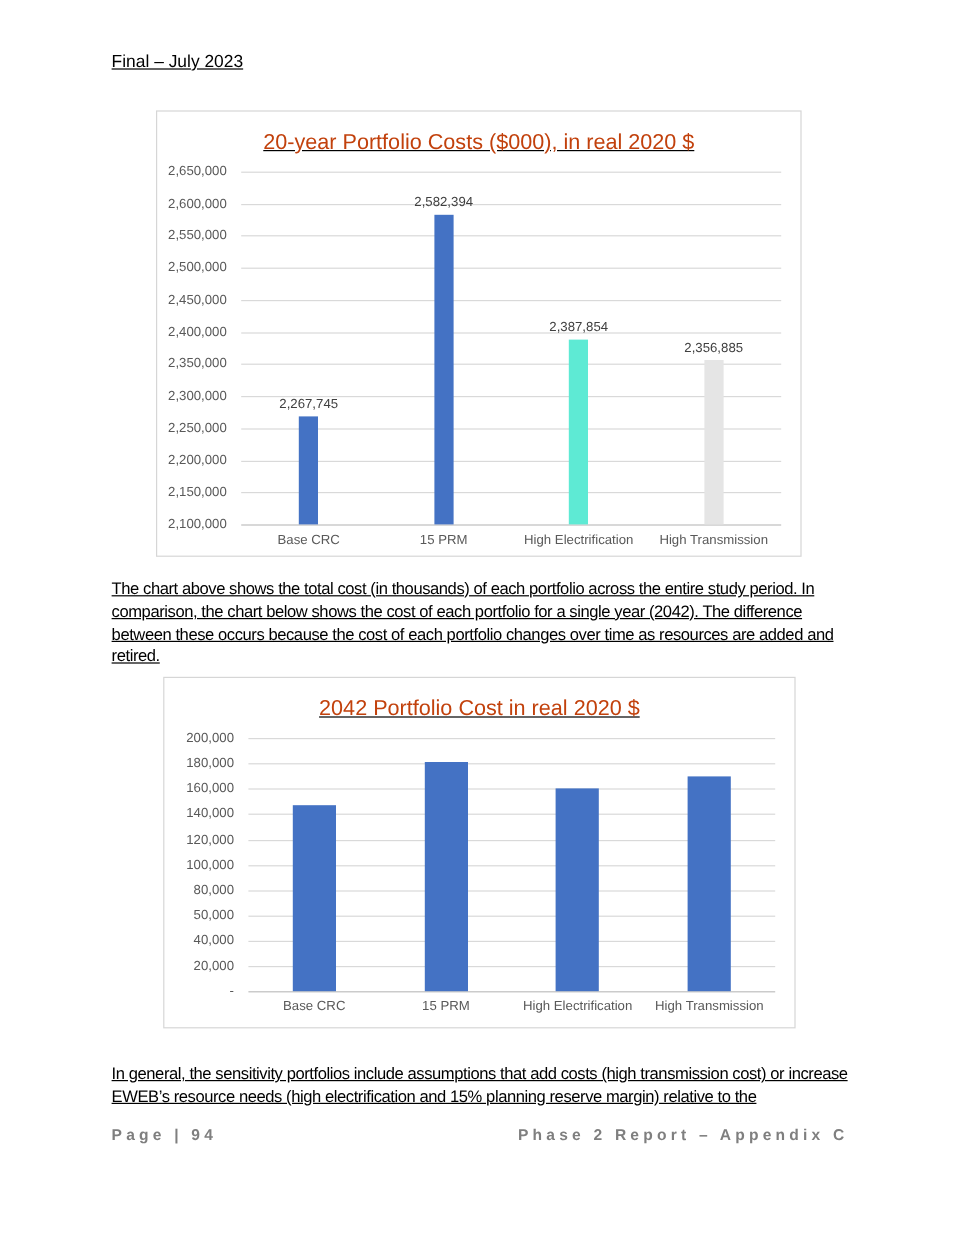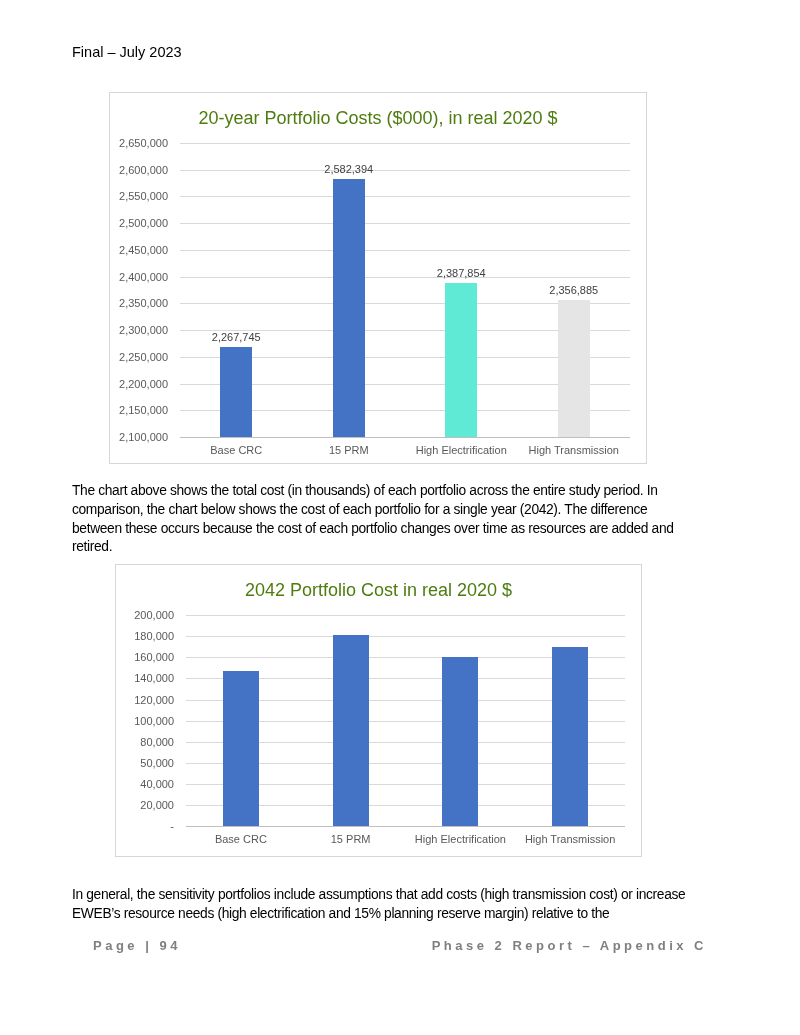--- a/index.html
+++ b/index.html
@@ -4,43 +4,44 @@
 <style>
   * { margin: 0; padding: 0; box-sizing: border-box; }
   html, body { background: #ffffff; }
   body { font-family: "Liberation Sans", sans-serif; color: #000; }
 
   .page {
     position: relative;
     width: 800px;
     height: 1035px;
     background: #ffffff;
-    padding: 44px 93px 0 72px;
+    padding: 44px 93px 0 93px;
     overflow: hidden;
+    text-decoration: underline;
   }
 
   .doc-header {
     font-size: 14.5px;
     color: #000000;
     line-height: 17px;
   }
 
   
   .chart-box {
     background: #ffffff;
     border: 1px solid #d6d6d6;
   }
   .chart-box-1 { width: 538px; height: 372px; margin: 31px 0 0 37px; }
   .chart-box-2 { width: 527px; height: 293px; margin: 7px 0 0 43px; }
 
   .chart-title {
     text-align: center;
     font-size: 18px;
     line-height: 22px;
-    color: #4d7c0f;
+    color: #c2410c;
     margin: 14px 8px;
     white-space: nowrap;
   }
 
   .chart-plot { position: relative; }
   .chart-box-1 .chart-plot { height: 318px; }
   .chart-box-2 .chart-plot { height: 235px; }
 
   .y-axis-labels {
     position: absolute;
@@ -67,21 +68,21 @@
   }
   .axis-line { background: #bfbfbf; }
 
   .bars-row { position: absolute; inset: 0; display: flex; }
   .bar-slot {
     flex: 1;
     display: flex;
     justify-content: center;
     align-items: flex-end;
   }
-  .bar { position: relative; width: 32px; }
+  .bar { position: relative; width: 16px; }
   .chart-box-2 .bar { width: 36px; }
   .bar-value-label {
     position: absolute;
     bottom: 100%;
     left: 50%;
     transform: translateX(-50%);
     margin-bottom: 4px;
     font-size: 11px;
     color: #404040;
     white-space: nowrap;

